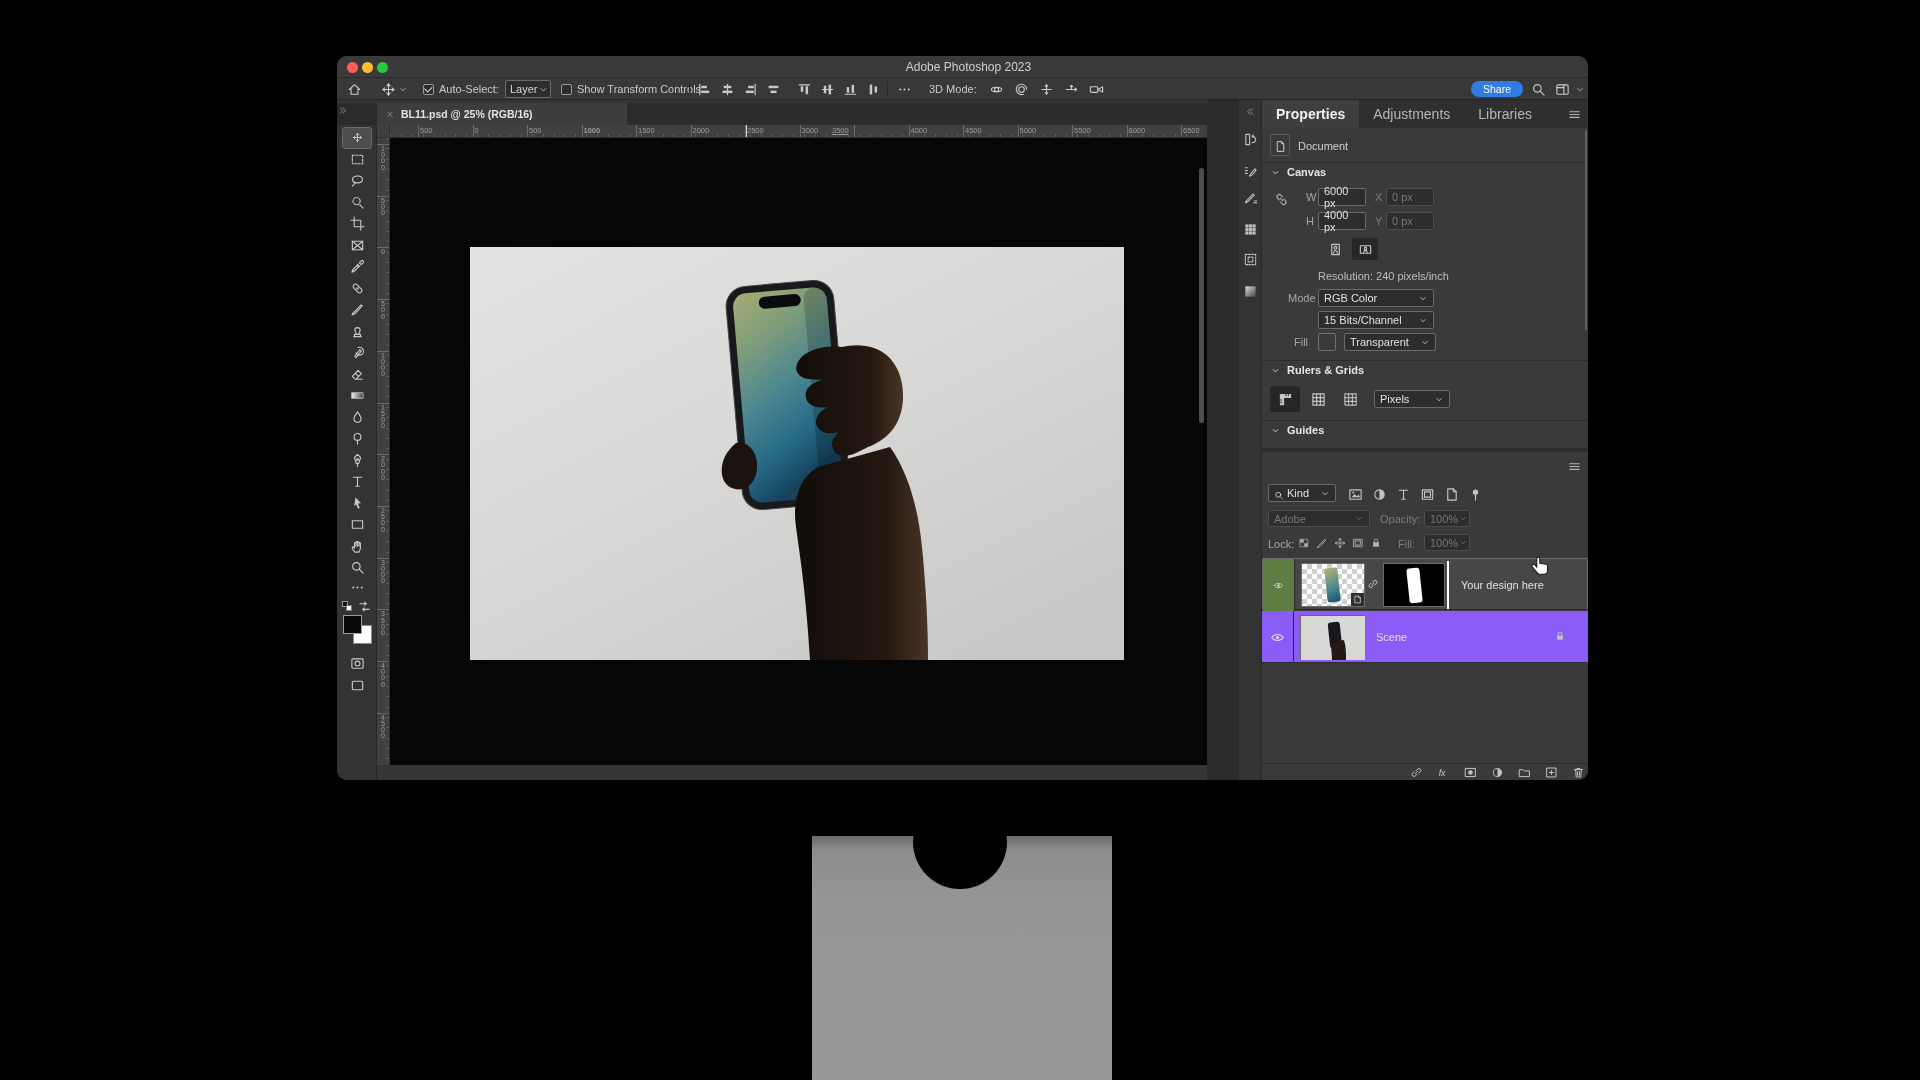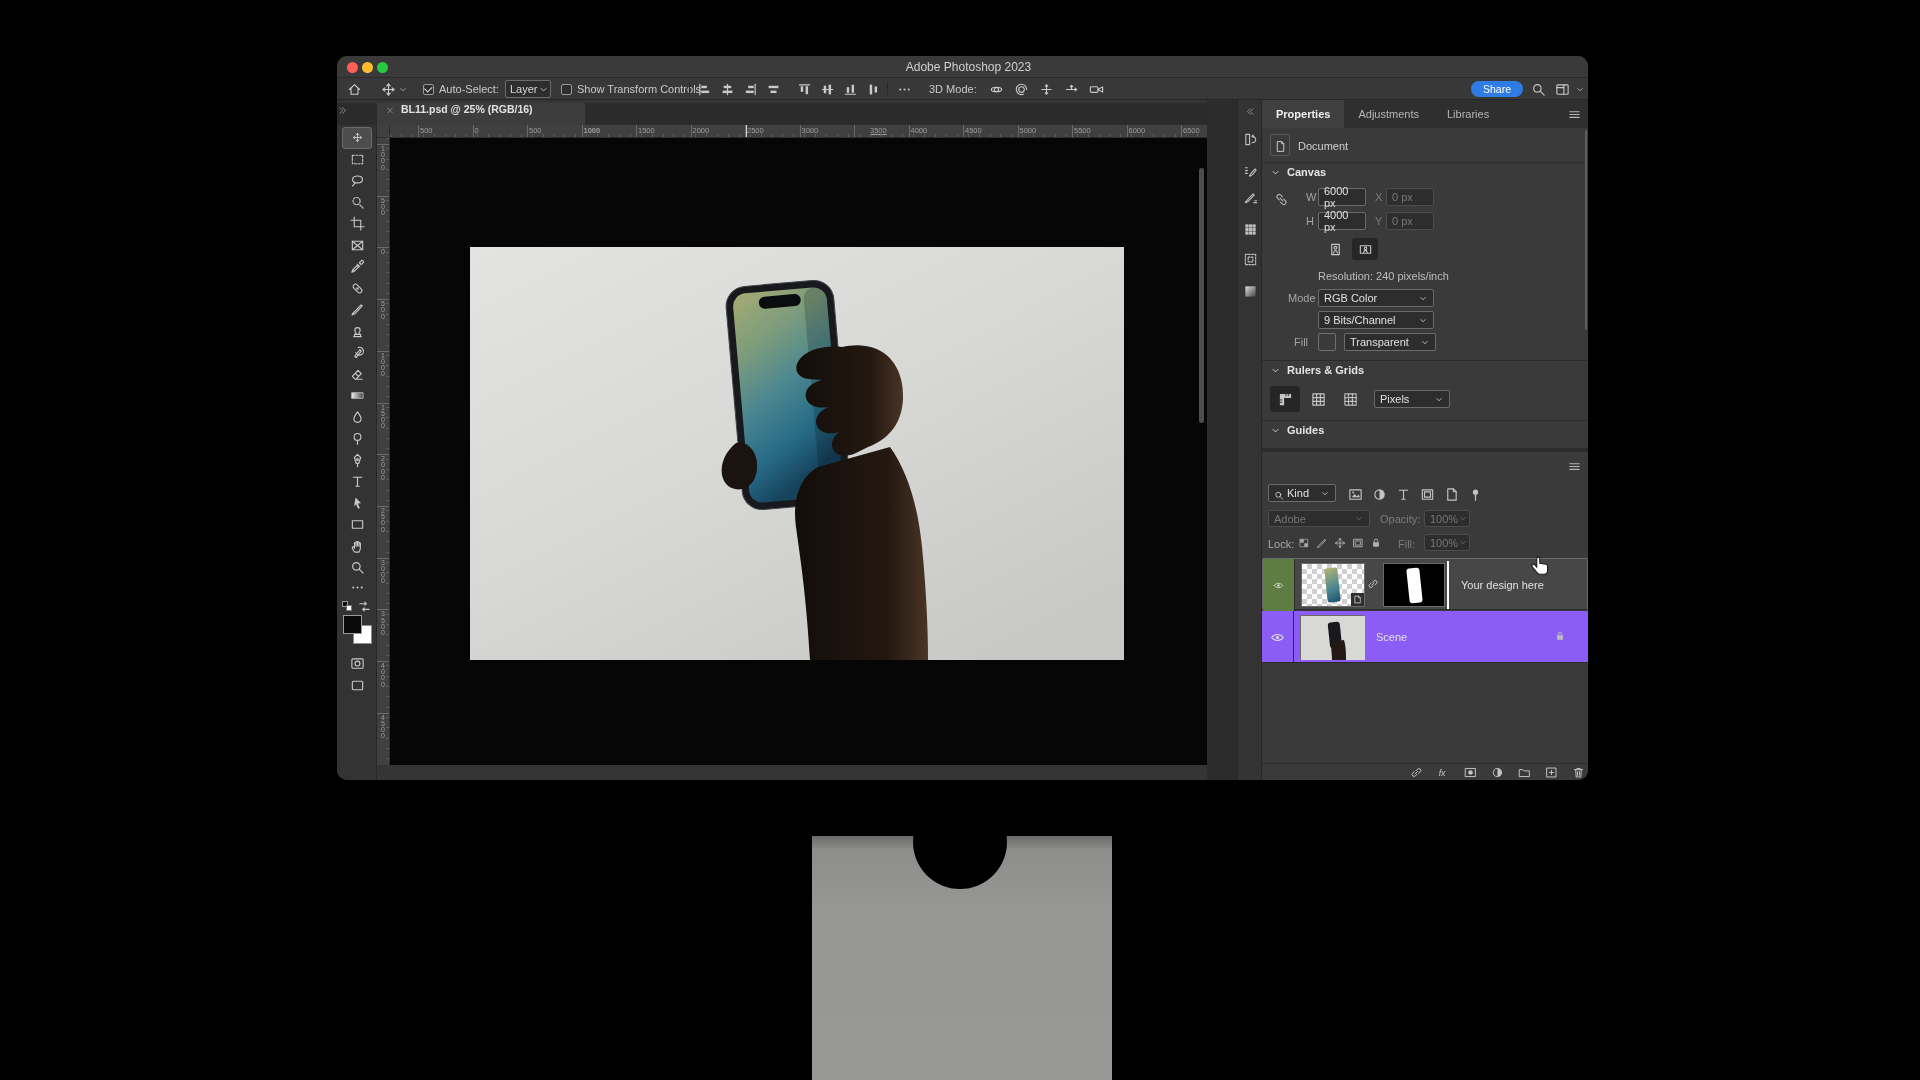--- a/index.html
+++ b/index.html
@@ -19,21 +19,21 @@
   .cb.on::after{content:"";width:6px;height:3.5px;border-left:1.4px solid #e8e8e8;border-bottom:1.4px solid #e8e8e8;transform:rotate(-45deg) translate(0.5px,-1px);}
   .sep{position:absolute;top:4px;width:1px;height:14px;background:#2a2a2a;}
   .sel{display:flex;align-items:center;justify-content:space-between;background:#2d2d2d;border:1px solid #6b6b6b;border-radius:2px;height:18px;padding:0 4px;color:#d6d6d6;}
   .sel .ic{width:11px;height:11px;flex:0 0 auto;}
   #share-btn{position:absolute;left:1134px;top:3px;width:52px;height:16px;border-radius:9px;background:#2e7ce4;color:#fff;
     display:flex;align-items:center;justify-content:center;font-size:10.5px;}
   .ic{width:15px;height:15px;fill:none;stroke:currentColor;stroke-width:1.2;stroke-linecap:round;stroke-linejoin:round;display:block;}
   .dim3d{color:#7d7d7d;}
   
   #tabrow{position:absolute;left:0;top:47px;width:900px;height:22px;background:#2b2b2b;}
-  #doc-tab{position:absolute;left:40px;top:0;width:208px;height:22px;background:#3d3d3d;display:flex;gap:6px;padding:0 8px;color:#e2e2e2;font-size:10.5px;}
+  #doc-tab{position:absolute;left:40px;top:0;width:250px;height:22px;background:#3d3d3d;display:flex;align-items:center;gap:6px;padding:0 8px;color:#e2e2e2;font-size:10.5px;}
   #gapstrip{position:absolute;left:870px;top:44px;width:30px;bottom:0;background:#2c2c2c;}
   
   #toolbar{position:absolute;left:0;top:69px;width:40px;bottom:0;background:#333;border-right:1px solid #272727;color:#c9c9c9;}
   .tool{position:absolute;left:5px;width:30px;height:21.5px;display:flex;align-items:center;justify-content:center;border-radius:3px;}
   .tool.sel{background:#4d4d4d;}
   
   #canvas{position:absolute;left:40px;top:69px;width:830px;height:640px;background:#404040;}
   #rcorner{position:absolute;left:0;top:0;width:13px;height:13px;background:#404040;border-right:1px solid #2e2e2e;border-bottom:1px solid #2e2e2e;}
   #hruler{position:absolute;left:13px;top:0;right:0;height:13px;background:#404040;border-bottom:1px solid #2e2e2e;overflow:hidden;}
   #hruler::after{content:"";position:absolute;left:0;right:0;bottom:0;height:3px;
@@ -53,21 +53,21 @@
   #statusbar{position:absolute;left:40px;top:709px;width:830px;height:15px;background:#333;border-top:1px solid #262626;color:#9d9d9d;font-size:10px;}
   #hscroll{position:absolute;left:391px;top:4px;width:232px;height:7px;background:#5a5a5a;border-radius:4px;}
   
   #dock{position:absolute;left:900px;top:44px;width:25px;bottom:0;background:#333;border-left:1px solid #272727;border-right:1px solid #272727;color:#bdbdbd;}
   .dockic{position:absolute;left:3px;width:19px;height:19px;display:flex;align-items:center;justify-content:center;}
   
   #props,#layers{position:absolute;left:925px;width:326px;background:#3a3a3a;color:#cfcfcf;}
   #props{top:44px;height:348px;}
   #layers{top:392px;bottom:0;border-top:4px solid #2c2c2c;}
   .ptabs{position:absolute;left:0;top:0;right:0;height:28px;background:#2f2f2f;display:flex;align-items:stretch;}
-  .ptab{padding:0 14px;display:flex;align-items:center;font-size:11px;color:#b5b5b5;}
+  .ptab{padding:0 14px;display:flex;align-items:center;font-size:14px;color:#b5b5b5;}
   .ptab.act{background:#3f3f3f;color:#f0f0f0;font-weight:bold;}
   .pmenu{position:absolute;right:6px;top:7px;width:15px;height:15px;color:#b5b5b5;}
   .hdr{position:absolute;display:flex;align-items:center;gap:6px;font-weight:bold;color:#e4e4e4;}
   .hdr .ic{width:11px;height:11px;}
   .lbl{position:absolute;color:#a5a5a5;}
   .dislbl{color:#7b7b7b;}
   .field{position:absolute;height:18px;background:#2d2d2d;border:1px solid #6b6b6b;border-radius:2px;display:flex;align-items:center;padding:0 5px;color:#e0e0e0;}
   .field.dis{border-color:#4c4c4c;color:#777;}
   .divider{position:absolute;left:0;right:0;height:1px;background:#2c2c2c;}
   .iconbtn{position:absolute;display:flex;align-items:center;justify-content:center;border-radius:3px;color:#c5c5c5;}
@@ -465,21 +465,21 @@
         <div class="hlab" style="left: 193.5px; font-weight: bold;">1000</div>
         <div class="htick" style="left: 246px;"></div>
         <div class="hlab" style="left: 248px;">1500</div>
         <div class="htick" style="left: 300.5px;"></div>
         <div class="hlab" style="left: 302.5px;">2000</div>
         <div class="htick" style="left: 355px;"></div>
         <div class="hlab" style="left: 357px;">2500</div>
         <div class="htick" style="left: 409.5px;"></div>
         <div class="hlab" style="left: 411.5px;">3000</div>
         <div class="htick" style="left: 464px;"></div>
-        <div class="hlab" style="left: 480px; text-decoration: underline;">3500</div>
+        <div class="hlab" style="left: 442px; text-decoration: underline;">3500</div>
         <div class="htick" style="left: 518.5px;"></div>
         <div class="hlab" style="left: 520.5px;">4000</div>
         <div class="htick" style="left: 573px;"></div>
         <div class="hlab" style="left: 575px;">4500</div>
         <div class="htick" style="left: 627.5px;"></div>
         <div class="hlab" style="left: 629.5px;">5000</div>
         <div class="htick" style="left: 682px;"></div>
         <div class="hlab" style="left: 684px;">5500</div>
         <div class="htick" style="left: 736.5px;"></div>
         <div class="hlab" style="left: 738.5px;">6000</div>
@@ -715,21 +715,21 @@
     <span class="lbl" style="left:26px;top:192px">Mode</span>
     <div class="field" style="left:56px;top:189px;width:116px;justify-content:space-between">
         <span>RGB Color</span>
         <span style="width: 10px; display: inline-flex;">
           <svg class="ic" viewBox="0 0 16 16">
             <path d="M4.5 6.5 8 10l3.5-3.5"></path>
           </svg>
         </span>
       </div>
     <div class="field" style="left:56px;top:211px;width:116px;justify-content:space-between">
-        <span>9 Bits/Channel</span>
+        <span>15 Bits/Channel</span>
         <span style="width: 10px; display: inline-flex;">
           <svg class="ic" viewBox="0 0 16 16">
             <path d="M4.5 6.5 8 10l3.5-3.5"></path>
           </svg>
         </span>
       </div>
 
     <span class="lbl" style="left:32px;top:236px">Fill</span>
     <div class="abs" style="left:56px;top:233px;width:18px;height:18px;background:#3a3a3a;border:1px solid #707070;border-radius:2px"></div>
     <div class="field" style="left:82px;top:233px;width:92px;justify-content:space-between">

